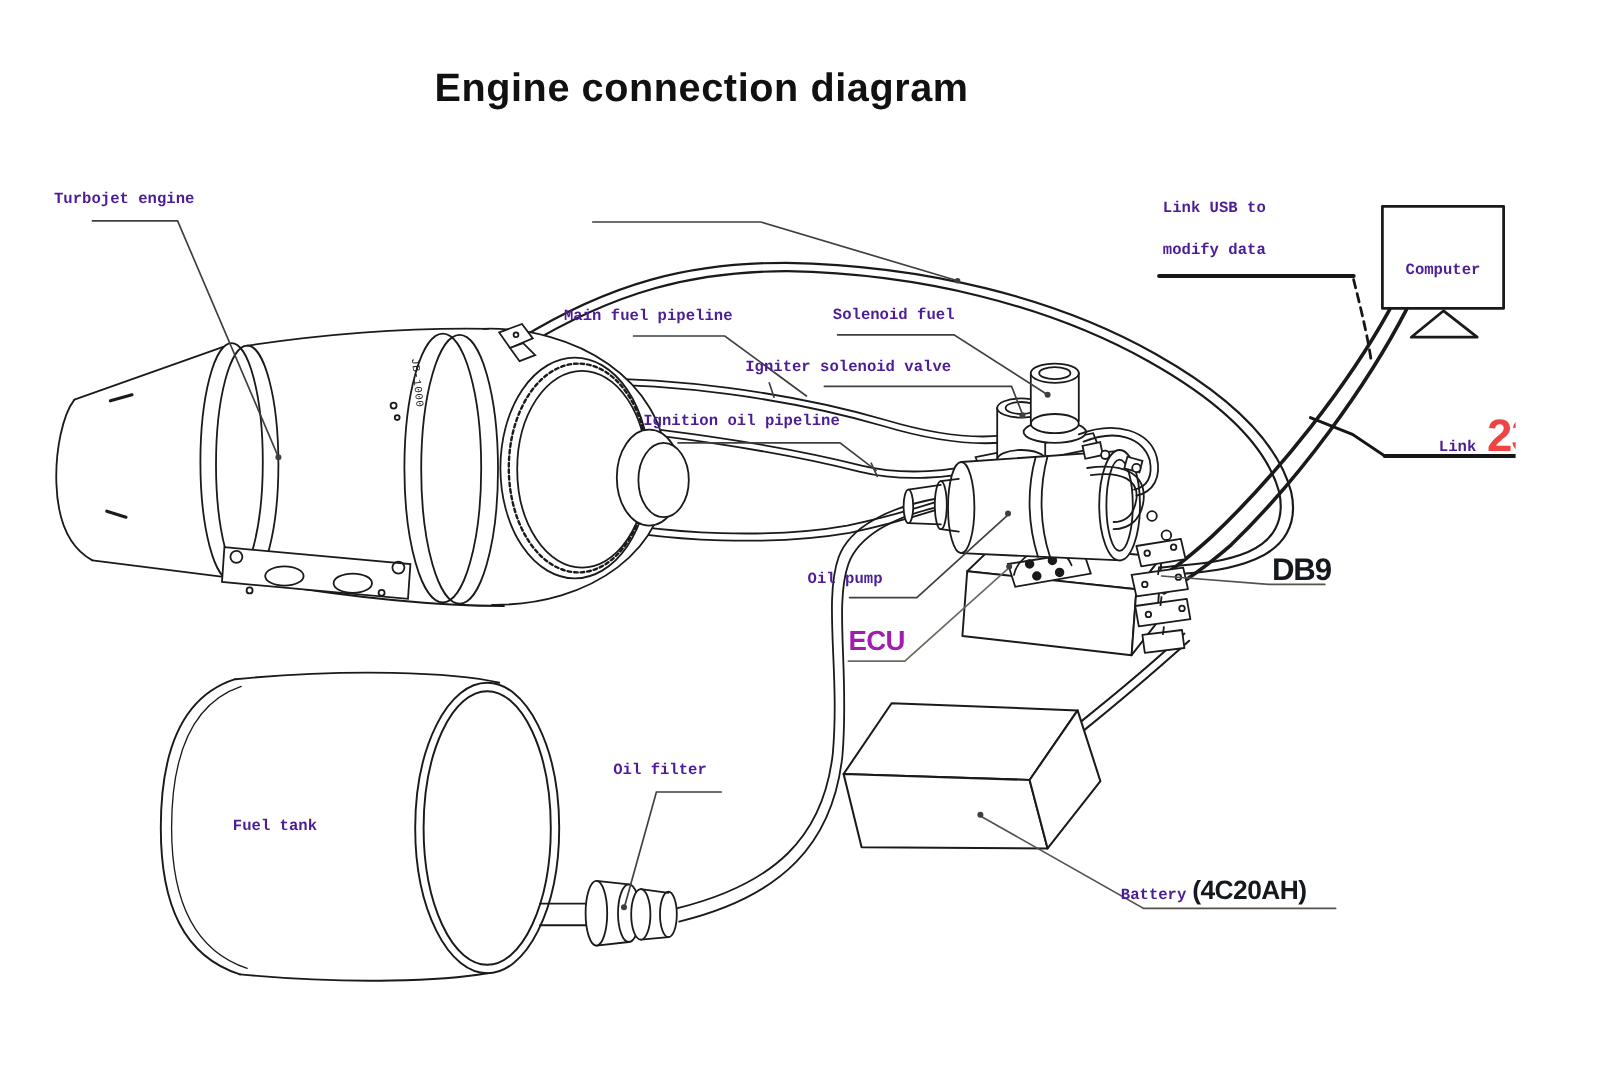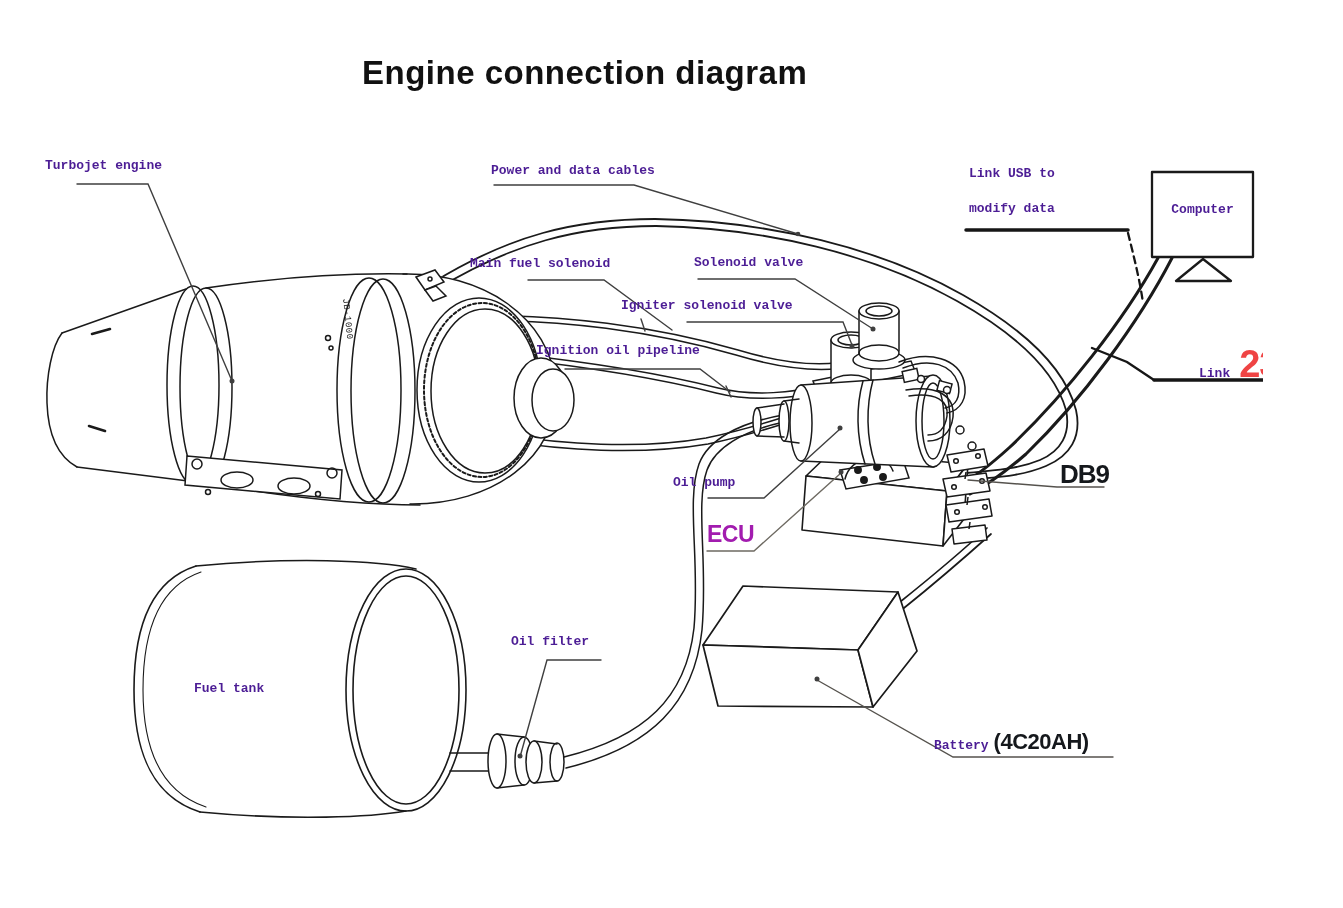--- a/index.html
+++ b/index.html
@@ -16,21 +16,21 @@
            font-weight:600;font-size:26px;letter-spacing:-1px;color:#15181c;}
   .composite{position:absolute;display:flex;align-items:baseline;white-space:nowrap;}
   .link232{left:1158px;top:343px;gap:9px;margin-left:41px;}
   .link232 .num{font-family:"Liberation Sans",sans-serif;font-weight:600;font-size:38px;
                 letter-spacing:-1px;color:#ef4444;}
   .batteryc{left:934px;top:729px;gap:5px;}
   .batteryc .spec{font-family:"Liberation Sans",sans-serif;font-weight:600;font-size:22px;
                   letter-spacing:-0.5px;color:#15181c;}
   .marking{position:absolute;left:350px;top:298px;font-family:"Liberation Mono","DejaVu Sans Mono",monospace;
            font-size:9px;color:#222;transform:rotate(84deg);transform-origin:left top;letter-spacing:0.5px;}
-  .computer-lbl{position:absolute;left:1152px;top:202px;width:101px;text-align:center;}
+  .computer-lbl{position:absolute;left:1152px;top:217px;width:101px;text-align:center;}
 </style>
 </head>
 <body>
 
 <div class="stage">
 
 <svg width="1343" height="908" viewBox="0 0 1343 908">
 
   <g stroke="#1a1a1a" stroke-width="1.5" fill="none" stroke-linecap="round">
 
@@ -221,26 +221,25 @@
     <path d="M966,230 L1128,230" stroke-width="3.5"></path>
     <path d="M1128,233 C1134,257 1140,281 1143,303" stroke-width="2.3" stroke-dasharray="7,5"></path>
     <path d="M1154,380 L1268,380" stroke-width="3.5"></path>
     <path d="M1154,380 L1127,362 L1092,348" stroke-width="2.4"></path>
   </g>
 </svg>
 
 <div class="title">Engine connection diagram</div>
 
 <div class="lbl" style="left:45px;top:158px">Turbojet engine</div>
-<div class="lbl" style="left:491px;top:163px">Power and data cables</div>
 <div class="lbl" style="left:969px;top:166px">Link USB to</div>
 <div class="lbl" style="left:969px;top:201px">modify data</div>
 <div class="lbl computer-lbl">Computer</div>
-<div class="lbl" style="left:470px;top:256px">Main fuel solenoid</div>
-<div class="lbl" style="left:694px;top:255px">Solenoid valve</div>
+<div class="lbl" style="left:470px;top:256px">Main fuel pipeline</div>
+<div class="lbl" style="left:694px;top:255px">Solenoid fuel</div>
 <div class="lbl" style="left:536px;top:343px">Ignition oil pipeline</div>
 <div class="lbl" style="left:621px;top:298px">Igniter solenoid valve</div>
 
 <div class="composite link232">
   <span class="lbl" style="position:static">Link</span>
   <span class="num">232</span>
 </div>
 
 <div class="lbl" style="left:673px;top:475px">Oil pump</div>
 <div class="db9-lbl">DB9</div>

